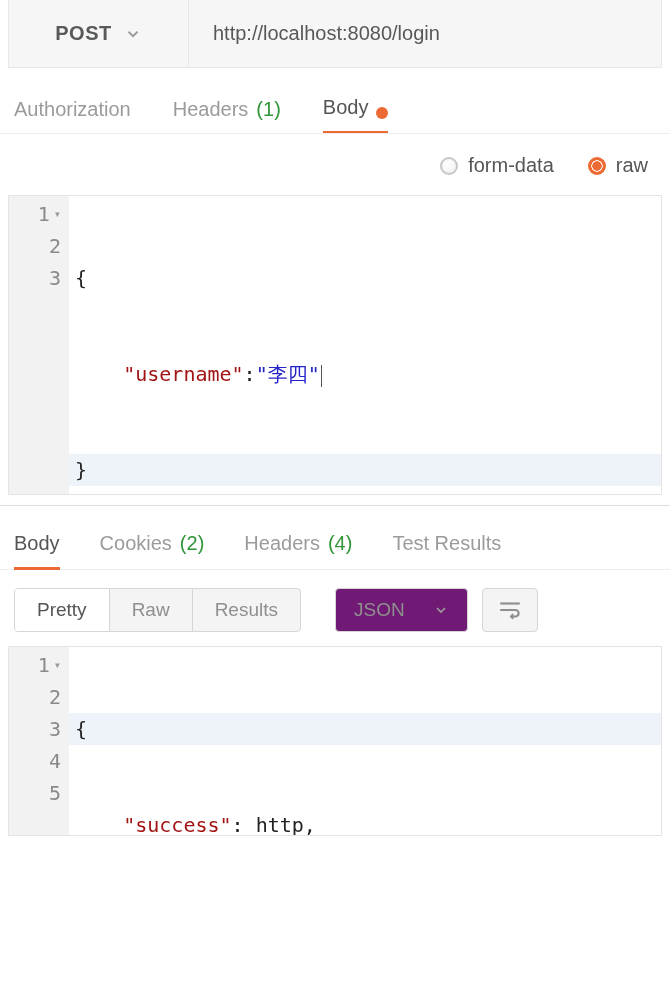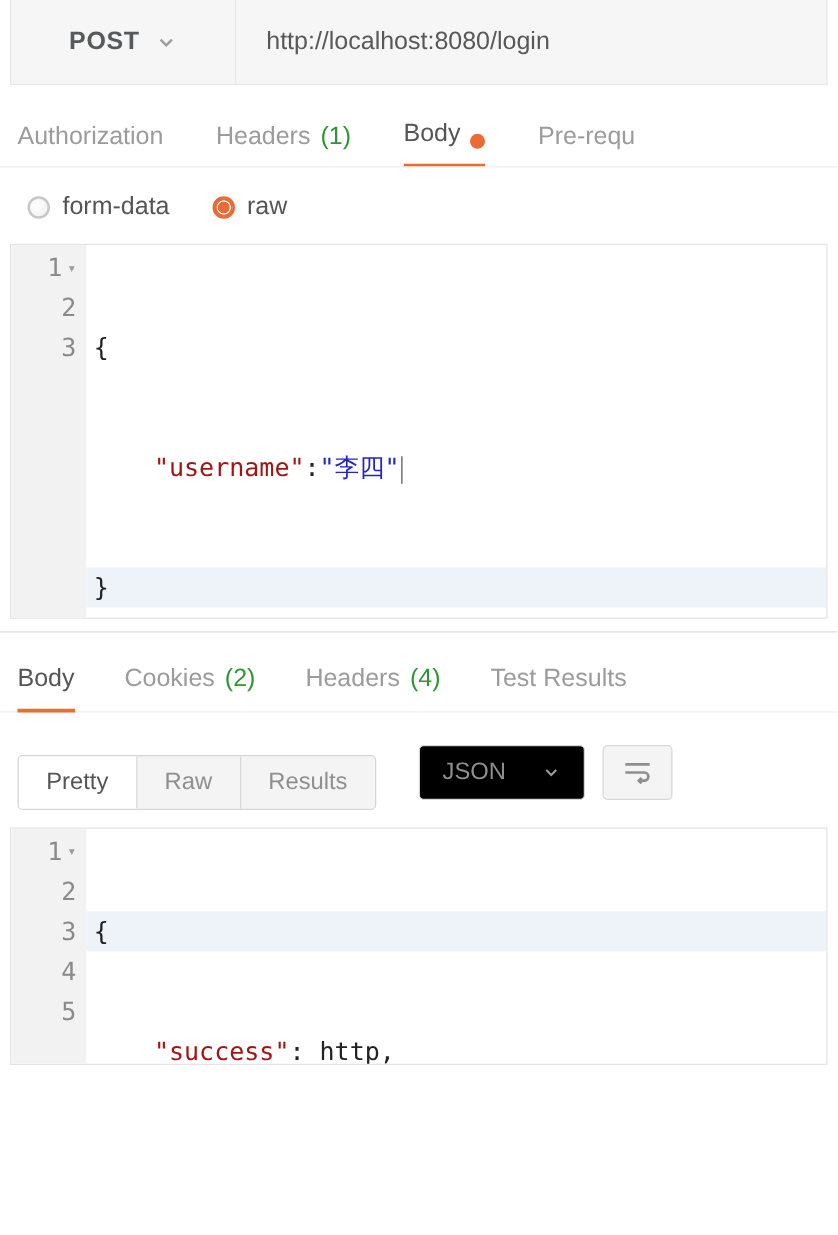--- a/index.html
+++ b/index.html
@@ -80,20 +80,21 @@
   }
 
   
   .body-types {
     display: flex;
     align-items: center;
     gap: 34px;
     padding: 20px 22px 18px 22px;
     font-size: 20px;
     color: #555;
+    justify-content: flex-end;
   }
   .radio {
     display: flex; align-items: center; gap: 10px; cursor: pointer;
   }
   .radio .circle {
     width: 18px; height: 18px; border-radius: 50%;
     border: 2px solid #c7c7c7;
     background: radial-gradient(circle at 35% 35%, #fff, #eee);
   }
   .radio.selected .circle {
@@ -175,42 +176,41 @@
     gap: 14px;
     padding: 18px 14px 14px 14px;
     flex-wrap: nowrap;
   }
   .segmented {
     display: flex;
     border: 1px solid #d6d6d6;
     border-radius: 4px;
     overflow: hidden;
     background: #f4f4f4;
-    margin-top: 16px;
   }
   .seg-btn {
     padding: 10px 22px;
     font-size: 19px;
     color: #8f8f8f;
     border-right: 1px solid #d6d6d6;
     cursor: pointer;
   }
   .seg-btn:last-child { border-right: none; }
   .seg-btn.active {
     background: #fff;
     color: #555;
     font-weight: 500;
   }
   .fmt-select {
     margin-left: 20px;
     display: flex; align-items: center; gap: 28px;
     border: 1px solid #d6d6d6;
     border-radius: 4px;
     padding: 10px 18px;
-    background: #000000;
+    background: #701a75;
     color: #8f8f8f;
     font-size: 19px;
     cursor: pointer;
   }
   .wrap-btn {
     border: 1px solid #d6d6d6;
     border-radius: 4px;
     padding: 8px 14px;
     background: #f4f4f4;
     color: #8f8f8f;
@@ -240,23 +240,20 @@
   <div class="req-tab">
     <span>Authorization</span>
   </div>
   <div class="req-tab">
     <span>Headers</span>
     <span class="count">(1)</span>
   </div>
   <div class="req-tab active">
     <span>Body</span>
     <span class="dot-indicator"></span>
-  </div>
-  <div class="req-tab">
-    <span>Pre-requ</span>
   </div>
 </div>
 
 <div class="body-types">
   <div class="radio">
     <span class="circle"></span>
     <span>form-data</span>
   </div>
   <div class="radio selected">
     <span class="circle"></span>

